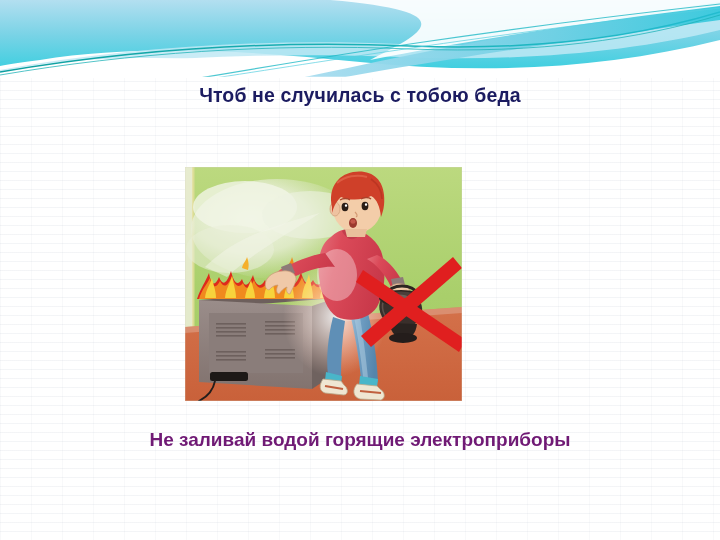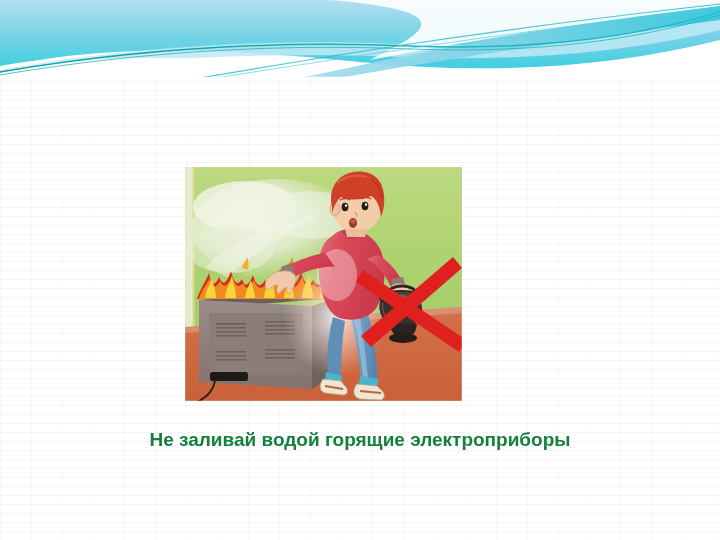--- a/index.html
+++ b/index.html
@@ -44,21 +44,21 @@
     position:absolute;left:185px;top:167px;width:277px;height:234px;
     overflow:hidden;
     background:#a8cf6a;
   }
   .pic{position:absolute;inset:0;}
   .pic svg{display:block;width:277px;height:234px;}
   
   .caption{
     position:absolute;top:428px;left:0;width:720px;
     text-align:center;
-    color:#15803d;
+    color:#701a75;
     font-weight:bold;
     font-size:19px;
     line-height:24px;
     white-space:nowrap;
   }
 </style>
 </head>
 <body>
 
 <div id="slide">
@@ -115,20 +115,21 @@
       <path d="M0,72 C130,50 270,40 410,46 C540,51 640,36 720,12" fill="none" stroke="url(#tealLine)" stroke-width="1.5"></path>
       <path d="M0,75 C130,53 270,43 410,49 C540,54 640,39 720,15" fill="none" stroke="#19b0b6" stroke-width="1" opacity=".75"></path>
       <path d="M200,78 C330,56 470,32 720,4" fill="none" stroke="#20b9c6" stroke-width="1.2" opacity=".8"></path>
       <path d="M215,78 C345,58 485,35 720,8" fill="none" stroke="#56cfe0" stroke-width="1" opacity=".7"></path>
 
       <path d="M0,78 L720,78 L720,74 C560,78 360,76 180,77 C100,77 40,78 0,78 Z" fill="#ffffff"></path>
     </svg>
   </div>
 
   <div class="title-block">
+    <span class="title-line">Чтоб не случилась с тобою беда</span>
   </div>
 
   <div class="picture-frame">
     <div class="pic">
       <svg viewBox="0 0 277 234" preserveAspectRatio="none" aria-hidden="true">
         <defs>
           <linearGradient id="bgGreen" x1="0" y1="0" x2="0" y2="1">
             <stop offset="0%" stop-color="#bcd97f"></stop>
             <stop offset="55%" stop-color="#a9cf6b"></stop>
             <stop offset="100%" stop-color="#a2cb64"></stop>

